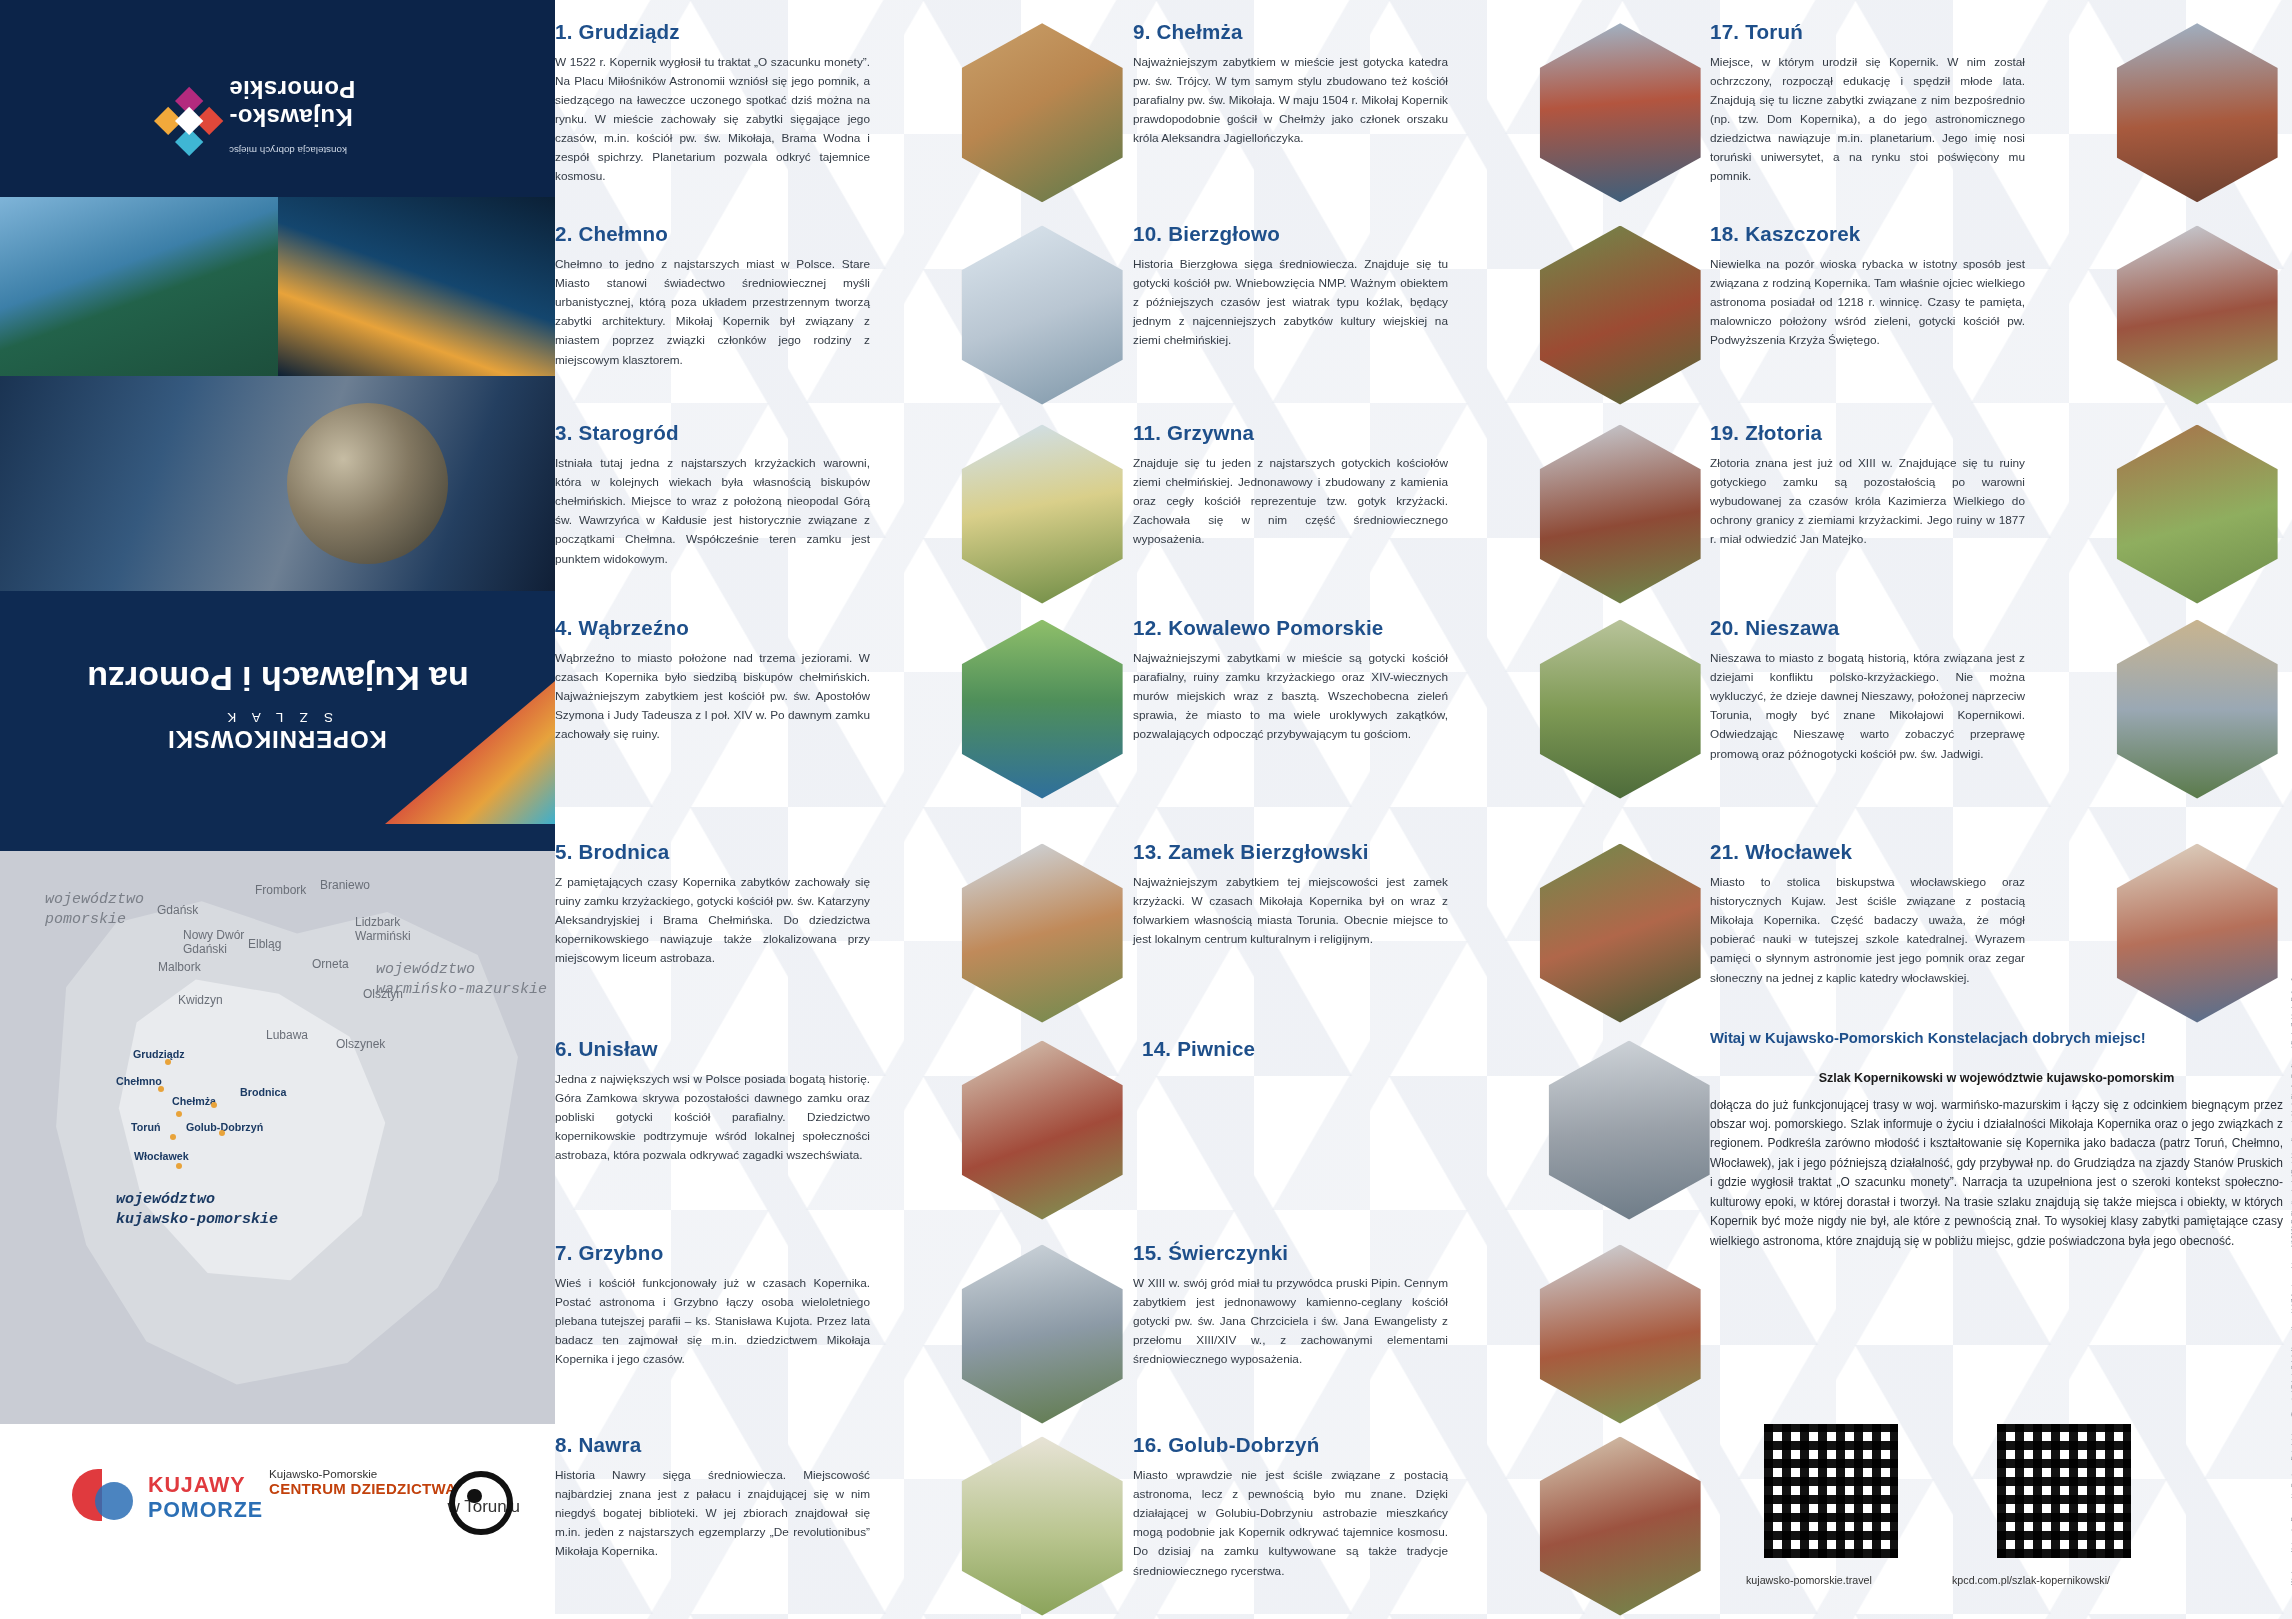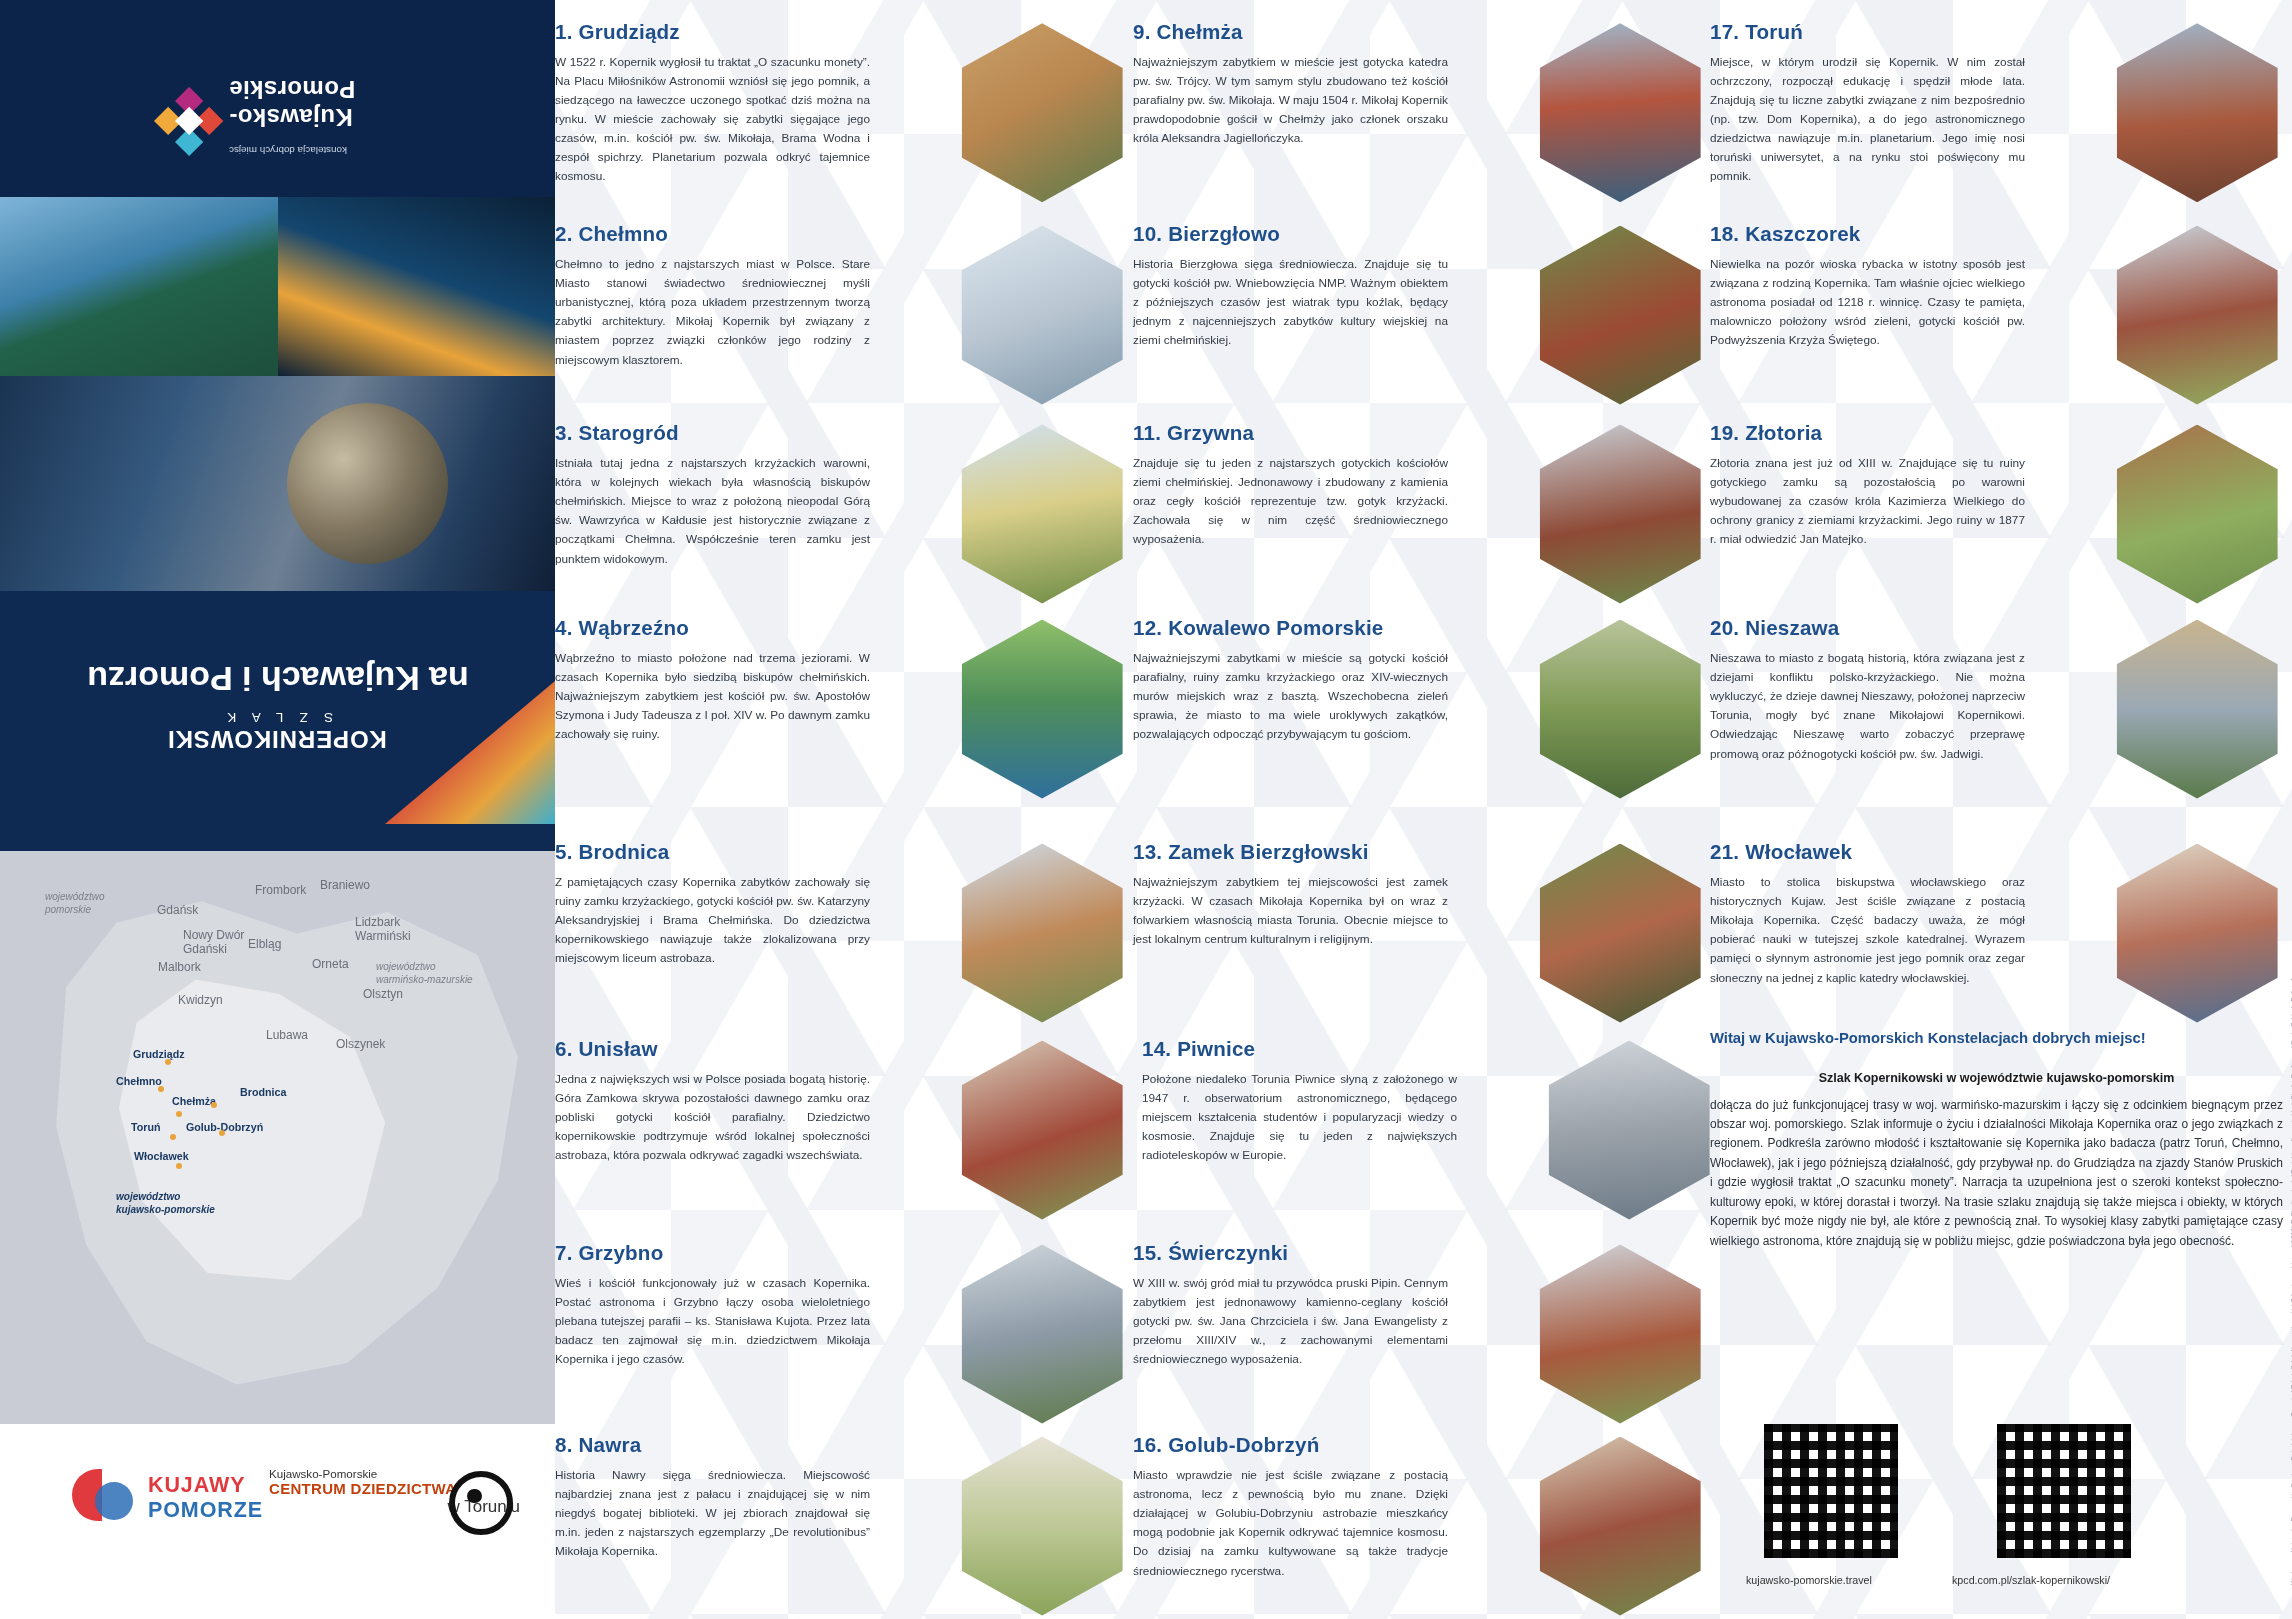--- a/index.html
+++ b/index.html
@@ -84,21 +84,21 @@
     clip-path:polygon(6% 22%,16% 10%,33% 6%,52% 12%,70% 8%,88% 16%,96% 35%,92% 58%,80% 78%,62% 92%,40% 96%,22% 88%,10% 70%,4% 48%);
   }
   #map-inner{
     position:absolute;left:107px;top:107px;width:296px;height:358px;
     background:#e9ebee;
     clip-path:polygon(10% 18%,30% 6%,58% 10%,82% 22%,94% 46%,86% 72%,62% 90%,34% 88%,12% 68%,4% 42%);
   }
   .map-lbl{position:absolute;font-size:12px;color:#6a6f78;margin-left:24px;}
   .map-city{position:absolute;font-size:10.7px;color:#1b3a63;font-weight:bold;}
   .map-dot{position:absolute;width:6.3px;height:6.3px;border-radius:50%;background:#e8a33a;}
-  .map-region{position:absolute;font-size:10px;font-style:italic;color:#7a7f88;line-height:1.3;}
+  .map-region{position:absolute;font-size:15px;font-style:italic;color:#7a7f88;line-height:1.3;font-family:Liberation Mono, monospace;}
   #bottom-logos{
     position:absolute;left:0;top:1424px;width:555px;height:195px;background:#ffffff;
   }
   #kp-logo{position:absolute;left:72px;top:45px;}
   #kp-logo .mark{position:absolute;left:0;top:0;width:63px;height:54px;}
   #kp-logo .t1{position:absolute;left:76px;top:3.6px;font-size:21.5px;font-weight:bold;color:#e03a3e;letter-spacing:0.9px;}
   #kp-logo .t2{position:absolute;left:76px;top:29px;font-size:21.5px;font-weight:bold;color:#2b6fb5;letter-spacing:0.9px;}
   #cd-logo{position:absolute;left:269px;top:43px;width:251px;}
   #cd-logo .l1{font-size:11.6px;color:#333;}
   #cd-logo .l2{font-size:15px;font-weight:bold;color:#c2410c;letter-spacing:0.3px;}
@@ -367,21 +367,20 @@
     <div class="entry" style="top:840px;">
       <div class="head"><span>13.</span> <span>Zamek Bierzgłowski</span></div>
       <div class="body">Najważniejszym zabytkiem tej miejscowości jest zamek krzyżacki. W czasach Mikołaja Kopernika był on wraz z folwarkiem własnością miasta Torunia. Obecnie miejsce to jest lokalnym centrum kulturalnym i religijnym.</div>
       <div class="hexwrap">
         <div class="hex shadow" style="background:linear-gradient(160deg,#6f8a4b 0%,#b0674a 50%,#3f5a33 100%);"></div>
       </div>
     </div>
 
     <div class="entry" style="top:1037px;margin-left:9px;">
       <div class="head"><span>14.</span> <span>Piwnice</span></div>
-      <div class="body">Położone niedaleko Torunia Piwnice słyną z założonego w 1947 r. obserwatorium astronomicznego, będącego miejscem kształcenia studentów i popularyzacji wiedzy o kosmosie. Znajduje się tu jeden z największych radioteleskopów w Europie.</div>
       <div class="hexwrap">
         <div class="hex shadow" style="background:linear-gradient(175deg,#cfd4d9 0%,#9aa1a9 50%,#6c7a86 100%);"></div>
       </div>
     </div>
 
     <div class="entry" style="top:1241px;">
       <div class="head"><span>15.</span> <span>Świerczynki</span></div>
       <div class="body">W XIII w. swój gród miał tu przywódca pruski Pipin. Cennym zabytkiem jest jednonawowy kamienno-ceglany kościół gotycki pw. św. Jana Chrzciciela i św. Jana Ewangelisty z przełomu XIII/XIV w., z zachowanymi elementami średniowiecznego wyposażenia.</div>
       <div class="hexwrap">
         <div class="hex shadow" style="background:linear-gradient(170deg,#cfd6dc 0%,#a85a3e 55%,#7a9b55 100%);"></div>

